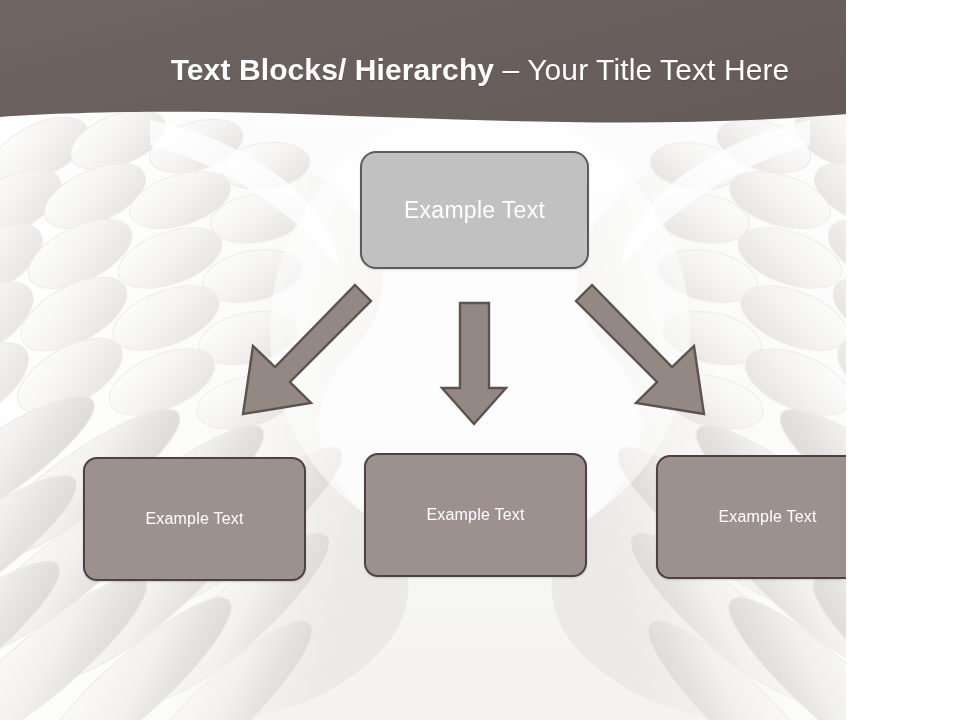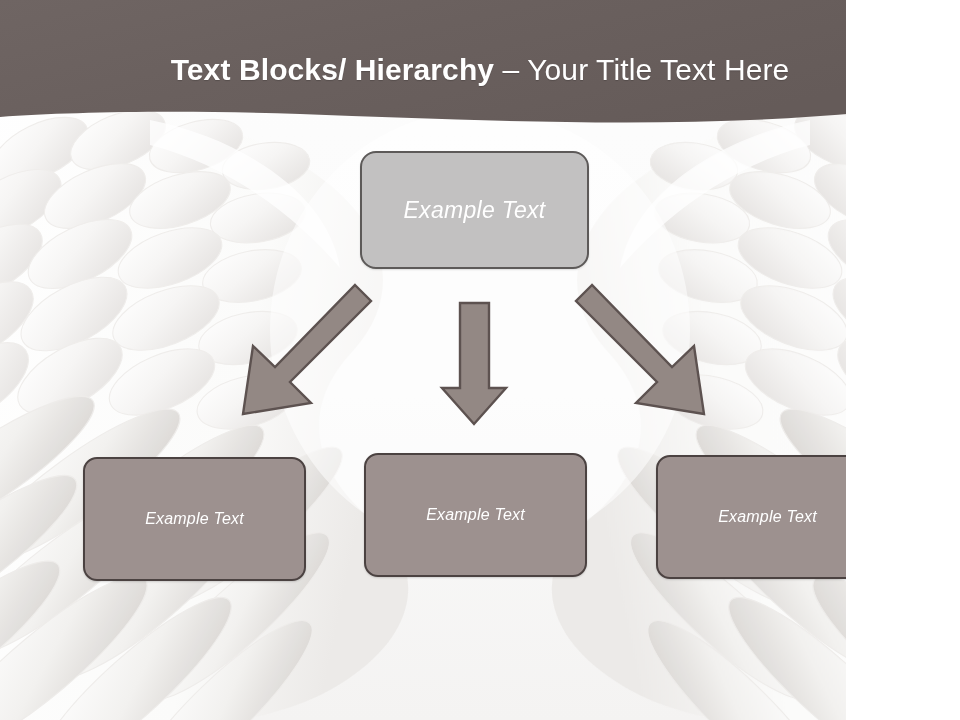--- a/index.html
+++ b/index.html
@@ -62,21 +62,20 @@
   
   .node-box {
     position: absolute;
     box-sizing: border-box;
     border-radius: 14px;
     display: flex;
     align-items: center;
     justify-content: center;
     color: #ffffff;
     text-align: right;
-    font-style: italic;
   }
 
   #box-top {
     left: 360px;
     top: 151px;
     width: 229px;
     height: 118px;
     background: #c2c1c1;
     border: 2.5px solid #5d5a59;
     border-radius: 16px;

